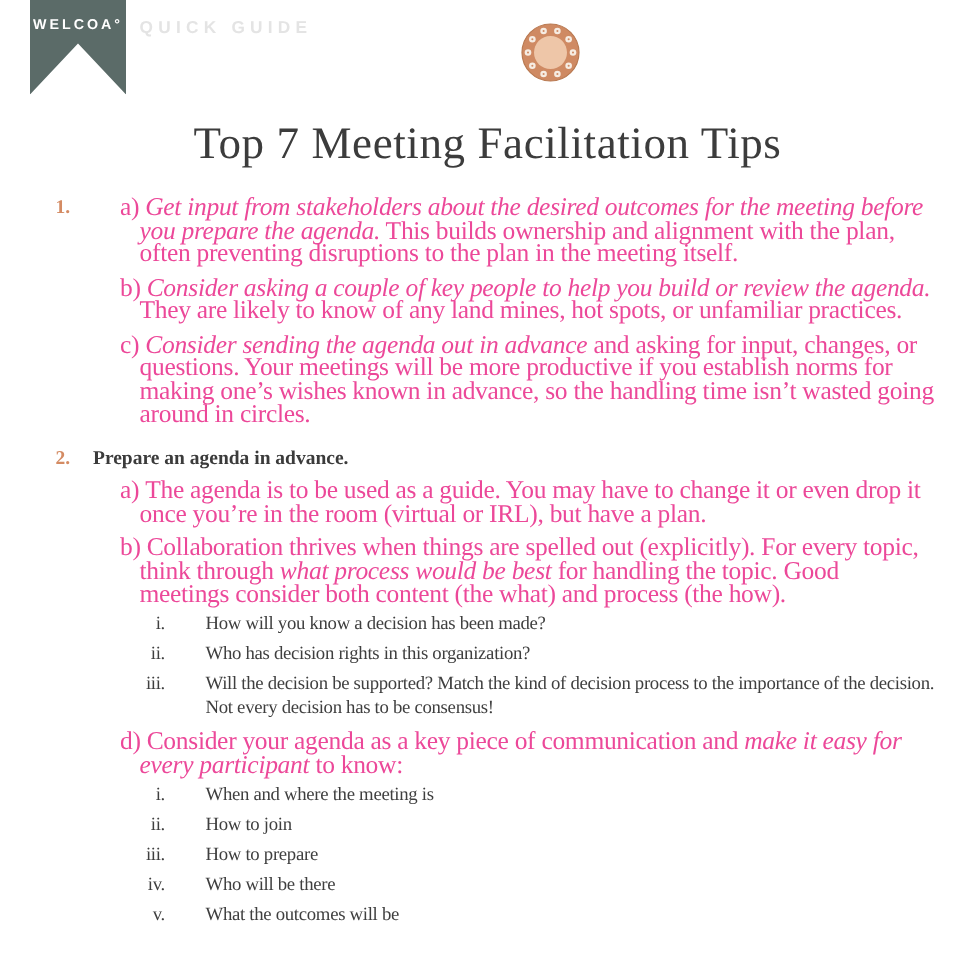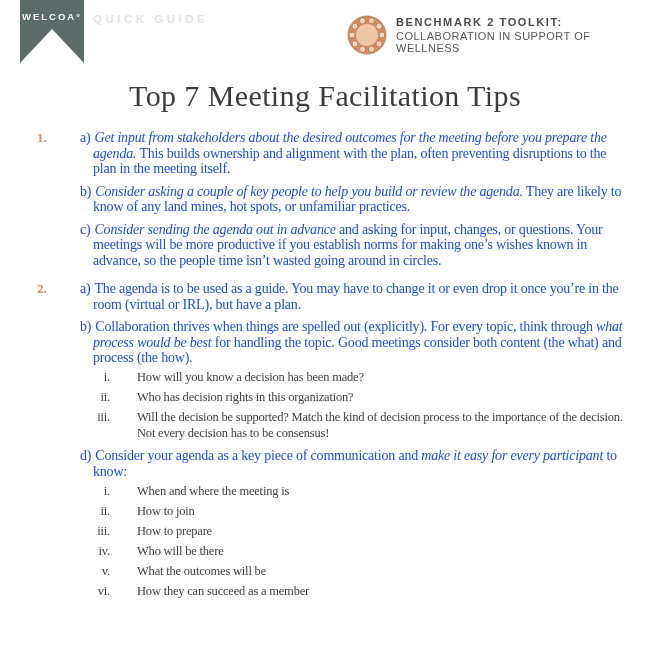--- a/index.html
+++ b/index.html
@@ -44,21 +44,21 @@
   }
   .tip{margin:0;}
   .tip + .tip{margin-top:13px;}
   .tip-head{
     position:relative;padding-left:62px;padding-right:28px;margin:0;
     font-weight:bold;font-size:13px;line-height:15.5px;color:#3b3b3b;
   }
   .tip-num{position:absolute;left:37px;top:0;color:#d48b63;font-weight:bold;}
   .sub{
     margin:7px 27px 0 93px;text-indent:-13px;
-    font-size:14px;line-height:15.5px;letter-spacing:-0.2px;color:#1d4ed8;
+    font-size:17px;line-height:15.5px;letter-spacing:-0.2px;color:#ec4899;
   }
   .sub .lab{margin-right:4px;}
   .it{font-style:italic;}
   .roman{
     display:flex;margin:4.5px 27px 0 88px;
     font-size:12.5px;line-height:15.5px;letter-spacing:-0.2px;color:#3f3f3f;
   }
   .rlab{flex:0 0 22px;text-align:right;margin-right:8px;}
   .rtext{flex:1;margin-left:19px;}
 </style>
@@ -94,47 +94,44 @@
         <circle cx="24.6" cy="34.3" r="0.7"></circle>
           <circle cx="15.4" cy="34.3" r="0.7"></circle>
         <circle cx="7.9" cy="28.8" r="0.7"></circle>
           <circle cx="5" cy="20" r="0.7"></circle>
         <circle cx="7.9" cy="11.2" r="0.7"></circle>
           <circle cx="15.4" cy="5.7" r="0.7"></circle>
         <circle cx="24.6" cy="5.7" r="0.7"></circle>
           <circle cx="32.1" cy="11.2" r="0.7"></circle>
       </g>
     </svg>
-    <div>
-      <div class="tk-title">BENCHMARK 2 TOOLKIT:</div>
-      <div class="tk-sub">COLLABORATION IN SUPPORT OF WELLNESS</div>
-    </div>
   </div>
 
   <div class="main">
     <h1 class="title">Top 7 Meeting Facilitation Tips</h1>
 
     <section class="tip">
       <p class="tip-head">
         <span class="tip-num">1.</span>
       </p>
       <p class="sub">
         <span class="lab">a)</span><span class="it">Get input from stakeholders about the desired outcomes for the meeting before you prepare the agenda.</span><span> This builds ownership and alignment with the plan, often preventing disruptions to the plan in the meeting itself.</span>
       </p>
       <p class="sub">
         <span class="lab">b)</span><span class="it">Consider asking a couple of key people to help you build or review the agenda.</span><span> They are likely to know of any land mines, hot spots, or unfamiliar practices.</span>
       </p>
       <p class="sub">
-        <span class="lab">c)</span><span class="it">Consider sending the agenda out in advance</span><span> and asking for input, changes, or questions. Your meetings will be more productive if you establish norms for making one’s wishes known in advance, so the people time isn’t wasted going around in circles.</span>
+        <span class="lab">c)</span><span class="it">Consider sending the agenda out in advance</span><span> and asking for input, changes, or questions. Your meetings will be more productive if you establish norms for making one’s wishes known in advance, so the handling time isn’t wasted going around in circles.</span>
       </p>
     </section>
 
     <section class="tip">
       <p class="tip-head">
         <span class="tip-num">2.</span>
+        <span>Prepare an agenda in advance.</span>
       </p>
       <p class="sub">
         <span class="lab">a)</span><span>The agenda is to be used as a guide. You may have to change it or even drop it once you’re in the room (virtual or IRL), but have a plan.</span>
       </p>
       <p class="sub">
         <span class="lab">b)</span><span>Collaboration thrives when things are spelled out (explicitly). For every topic, think through </span><span class="it">what process would be best</span><span> for handling the topic. Good meetings consider both content (the what) and process (the how).</span>
       </p>
 
       <div>
         <div class="roman">
@@ -168,20 +165,16 @@
           <span class="rtext">How to prepare</span>
         </div>
         <div class="roman">
           <span class="rlab">iv.</span>
           <span class="rtext">Who will be there</span>
         </div>
         <div class="roman">
           <span class="rlab">v.</span>
           <span class="rtext">What the outcomes will be</span>
         </div>
-        <div class="roman">
-          <span class="rlab">vi.</span>
-          <span class="rtext">How they can succeed as a member</span>
-        </div>
       </div>
     </section>
   </div>
 </div>
 
 </body></html>

